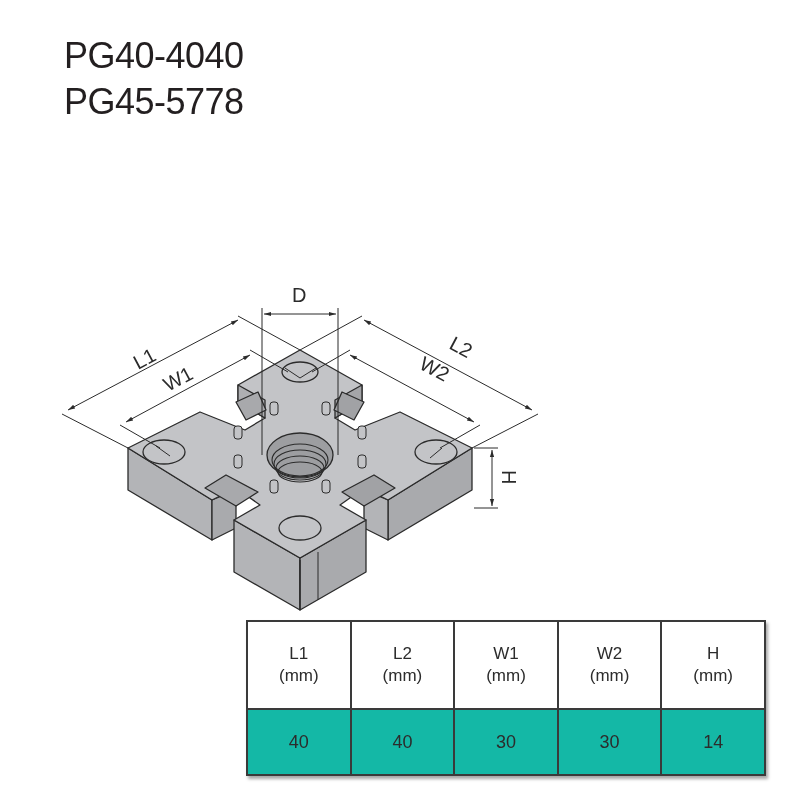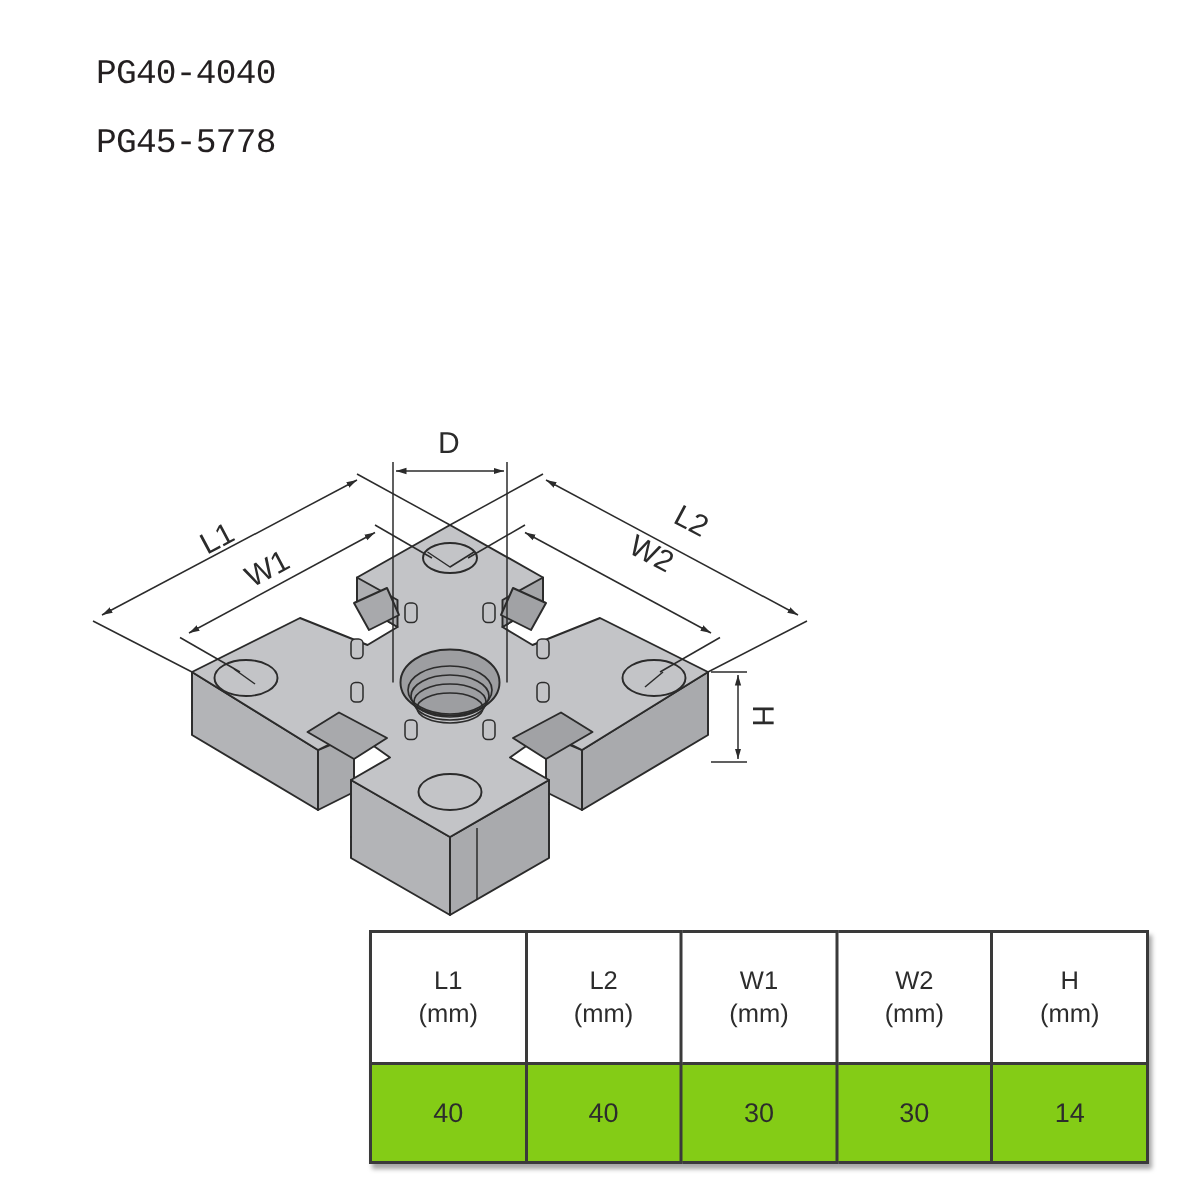--- a/index.html
+++ b/index.html
@@ -1,26 +1,26 @@
 <!DOCTYPE html>
 <html><head>
 <meta charset="utf-8">
 <style>
   html, body { margin: 0; padding: 0; background: #ffffff; }
   body { width: 800px; height: 800px; position: relative; overflow: hidden;
          font-family: "Liberation Sans", sans-serif; color: #231f20; }
-  .title { position: absolute; left: 64px; font-size: 23px; letter-spacing: -0.5px; line-height: 1; font-family: Liberation Mono, monospace; }
+  .title { position: absolute; left: 64px; font-size: 36px; letter-spacing: -0.5px; line-height: 1; }
   #t1 { top: 38px; }
   #t2 { top: 84px; }
   svg.drawing { position: absolute; left: 0; top: 0; }
   .spec-table { position: absolute; left: 246px; top: 620px; width: 520px; border-collapse: collapse;
                 box-shadow: 2px 3px 3px rgba(0,0,0,0.35); }
   .spec-table td { border: 2px solid #3a3a3a; text-align: center; font-size: 17px; color: #2c2c2c; }
   .spec-table tr.hdr td { background: #ffffff; height: 84px; line-height: 22px; }
-  .spec-table tr.val td { background: #84cc16; height: 62px; font-size: 18px; }
+  .spec-table tr.val td { background: #14b8a6; height: 62px; font-size: 18px; }
   .spec-table td span { display: block; }
 </style>
 </head>
 <body>
 
 <div id="t1" class="title">PG40-4040</div>
 <div id="t2" class="title">PG45-5778</div>
 
 <svg class="drawing" width="800" height="800" viewBox="0 0 800 800">
   <defs>

